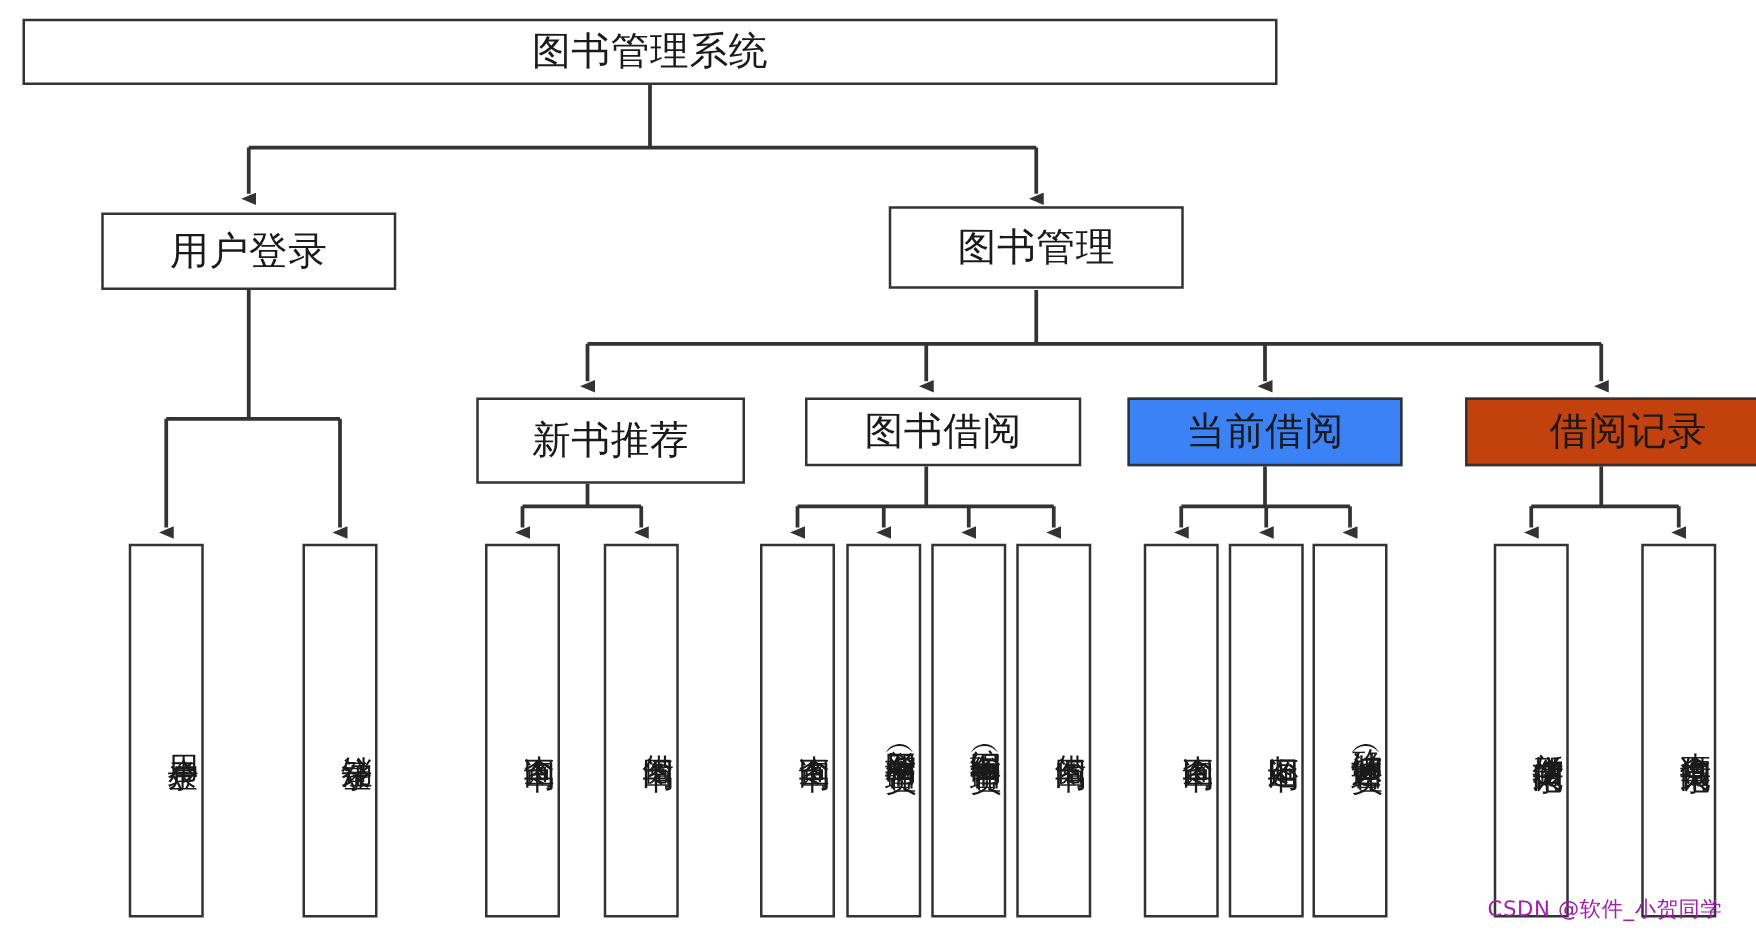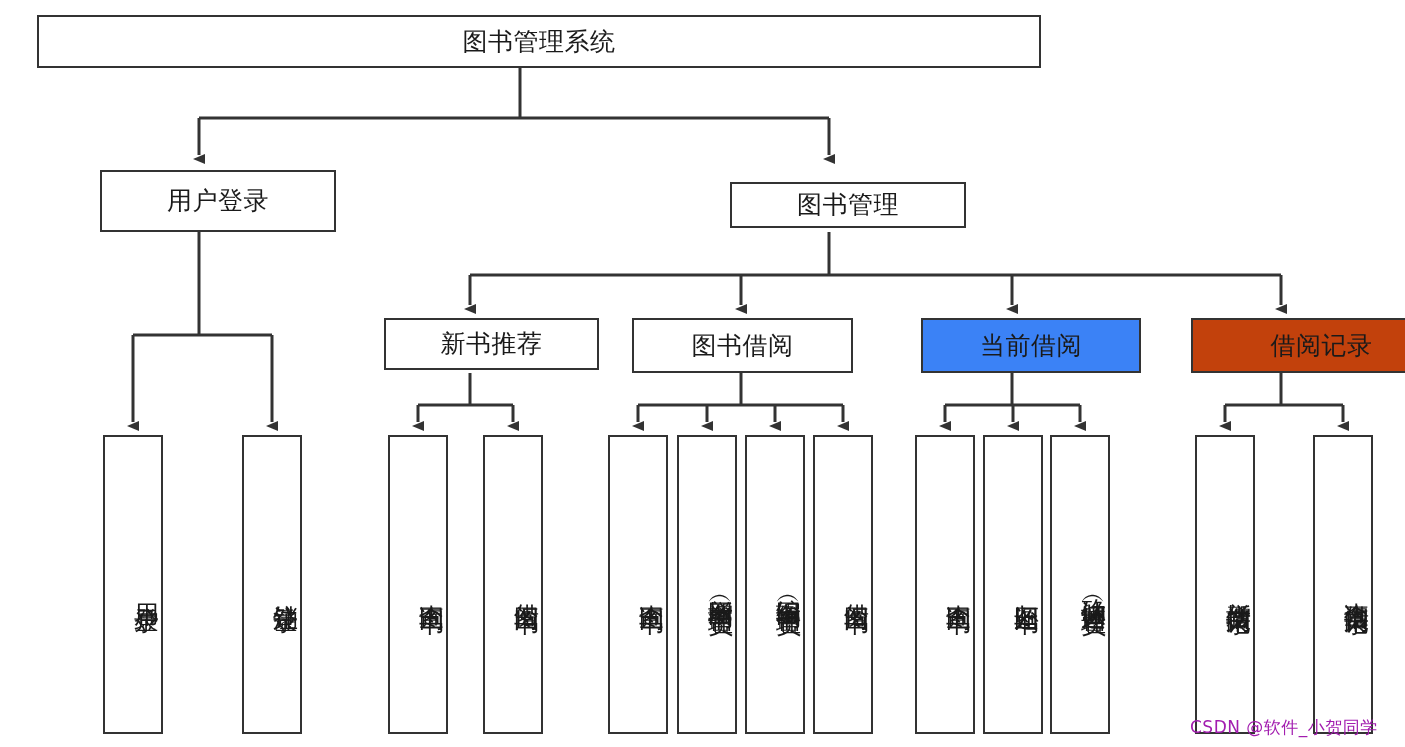--- a/index.html
+++ b/index.html
@@ -31,23 +31,22 @@
     border: 2px solid #333333;
     background: #ffffff;
     display: flex;
     align-items: center;
     justify-content: center;
     color: #1a1a1a;
     line-height: 1.18;
     text-align: center;
   }
   .node.h {
-    font-size: 25px;
+    font-size: 31px;
     letter-spacing: 0.5px;
-    margin-left: 19px;
   }
   .node.v {
     font-size: 25px;
     writing-mode: vertical-rl;
     text-orientation: upright;
     letter-spacing: 2px;
     padding-top: 6px;
     align-items: flex-start;
     justify-content: center;
   }
@@ -118,28 +117,28 @@
     </g>
   </svg>
 
   <div class="node h" style="left: 18px; top: 15px; width: 1004px; height: 53px; border-color: rgb(51, 51, 51); background: rgb(255, 255, 255); color: rgb(26, 26, 26);">
     <span class="lbl">图书管理系统</span>
   </div>
 
   <div class="node h" style="left: 81px; top: 170px; width: 236px; height: 62px; border-color: rgb(51, 51, 51); background: rgb(255, 255, 255); color: rgb(26, 26, 26);">
     <span class="lbl">用户登录</span>
   </div>
-  <div class="node h" style="left: 711px; top: 182px; width: 236px; height: 46px; border-color: rgb(51, 51, 51); background: rgb(255, 255, 255); color: rgb(26, 26, 26); text-align: right;">
+  <div class="node h" style="left: 711px; top: 165px; width: 236px; height: 66px; border-color: rgb(51, 51, 51); background: rgb(255, 255, 255); color: rgb(26, 26, 26); text-align: right;">
     <span class="lbl">图书管理</span>
   </div>
 
-  <div class="node h" style="left: 365px; top: 318px; width: 215px; height: 52px; border-color: rgb(51, 51, 51); background: rgb(255, 255, 255); color: rgb(26, 26, 26);">
+  <div class="node h" style="left: 381px; top: 318px; width: 215px; height: 69px; border-color: rgb(51, 51, 51); background: rgb(255, 255, 255); color: rgb(26, 26, 26);">
     <span class="lbl">新书推荐</span>
   </div>
-  <div class="node h" style="left: 613px; top: 318px; width: 221px; height: 55px; border-color: rgb(51, 51, 51); background: rgb(255, 255, 255); color: rgb(26, 26, 26);">
+  <div class="node h" style="left: 644px; top: 318px; width: 221px; height: 55px; border-color: rgb(51, 51, 51); background: rgb(255, 255, 255); color: rgb(26, 26, 26);">
     <span class="lbl">图书借阅</span>
   </div>
   <div class="node h" style="left: 902px; top: 318px; width: 220px; height: 55px; border-color: rgb(51, 51, 51); background: #3b82f6; color: rgb(26, 26, 26);">
     <span class="lbl">当前借阅</span>
   </div>
   <div class="node h" style="left: 1172px; top: 318px; width: 261px; height: 55px; border-color: rgb(51, 51, 51); background: #c2410c; color: rgb(26, 26, 26);">
     <span class="lbl">借阅记录</span>
   </div>
 
   <div class="node v" style="left: 103px; top: 435px; width: 60px; height: 299px; border-color: rgb(51, 51, 51); background: rgb(255, 255, 255); color: rgb(26, 26, 26);">

